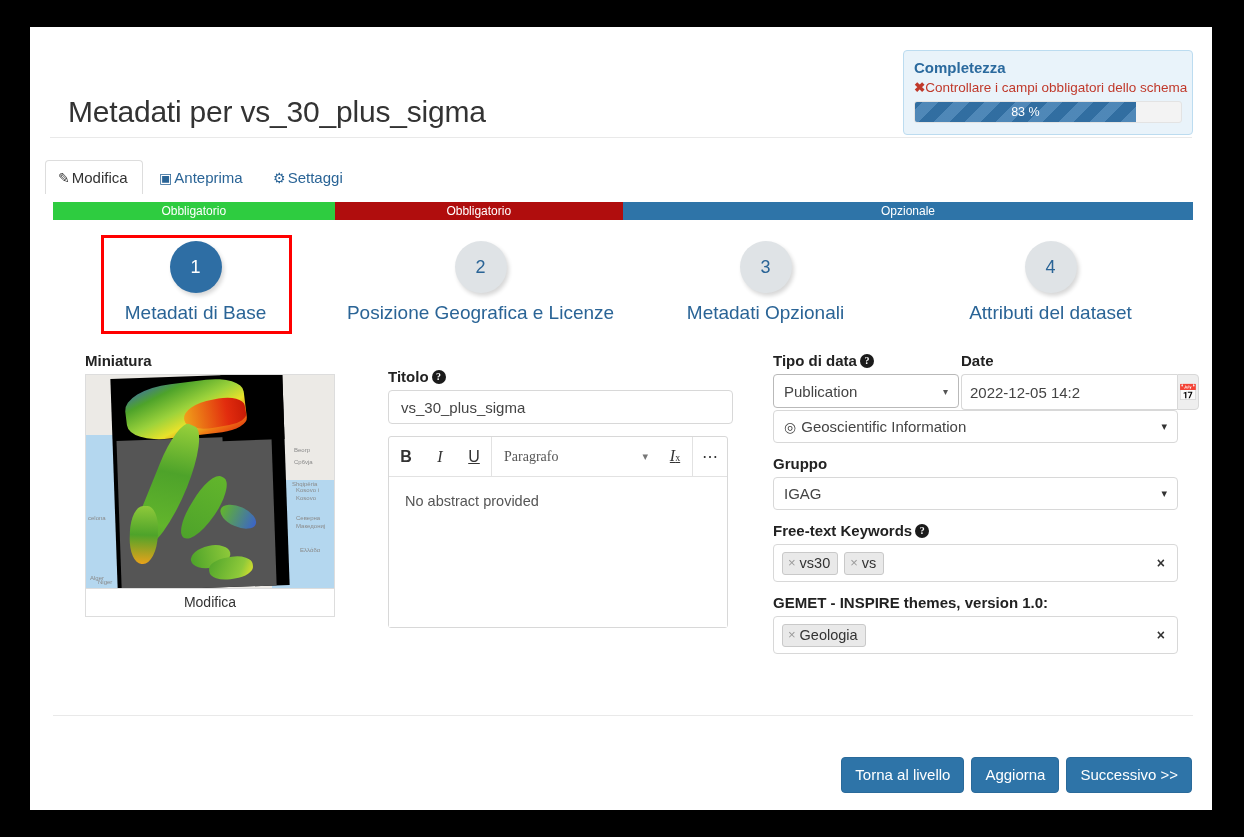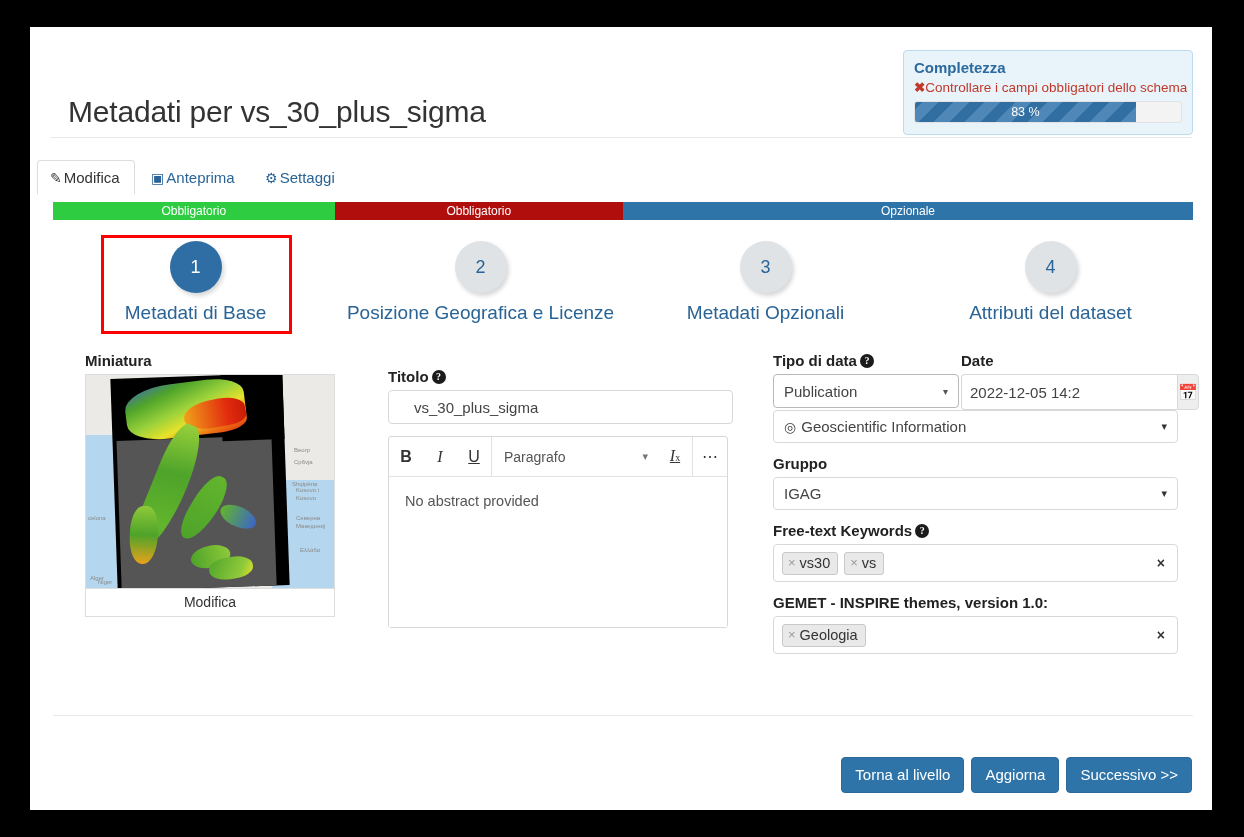--- a/index.html
+++ b/index.html
@@ -85,21 +85,21 @@
     line-height: 20px;
     text-align: center;
     font-size: 12.5px;
     color: #ffffff;
     width: 83%;
   }
 
   
   .tabs {
     position: absolute;
-    left: 7px; top: 132px;
+    left: 15px; top: 132px;
     width: 1140px;
     height: 35px;
   }
   .tab {
     display: inline-block;
     padding: 8px 14px 7px 12px;
     font-size: 15px;
     color: #2a6496;
     cursor: pointer;
     position: relative;
@@ -312,21 +312,21 @@
     background: #ffffff;
     cursor: pointer;
   }
 
   
   .txt-input {
     width: 100%;
     height: 34px;
     border: 1px solid #d8d8d8;
     border-radius: 4px;
-    padding: 0 25px;
+    padding: 0 12px;
     font-size: 15px;
     color: #444444;
     background: #ffffff;
     font-family: "Liberation Sans", sans-serif;
     outline: none;
   }
   .mb12 { margin-bottom: 12px; }
 
   
   .editor { border: 1px solid #d8d8d8; border-radius: 3px; width: 340px; }
@@ -344,20 +344,21 @@
   .tb-sep { width: 1px; height: 40px; background: #e2e2e2; }
   .tb-para {
     flex: 1 1 auto;
     padding-left: 12px;
     font-size: 14px;
     color: #555555;
     display: flex; align-items: center;
     justify-content: space-between;
     padding-right: 10px;
     cursor: pointer;
+    font-family: Liberation Serif, serif;
   }
   .caret-sm { color: #777777; font-size: 11px; }
   .editor-body {
     height: 150px;
     padding: 16px 16px;
     font-size: 14.5px;
     color: #555555;
     background: #ffffff;
   }
 

